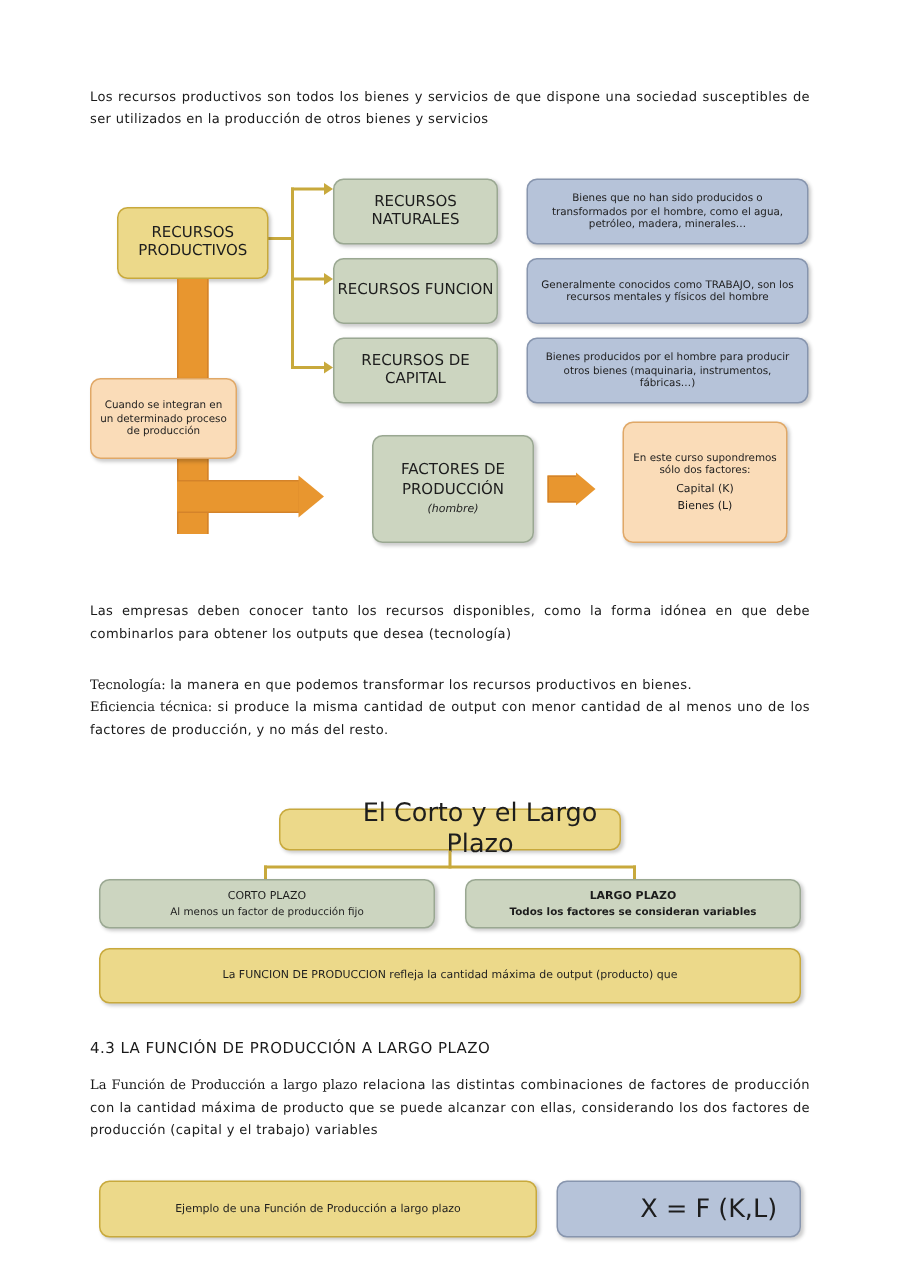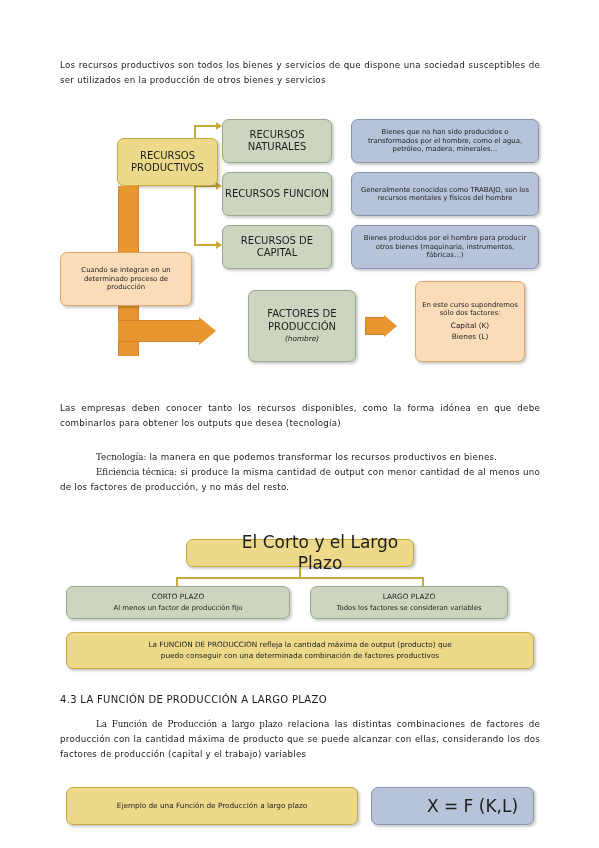--- a/index.html
+++ b/index.html
@@ -22,21 +22,20 @@
     font-family: "DejaVu Sans", sans-serif;
     font-size: 8.7px;
     line-height: 15px;
     color: #1a1a1a;
     letter-spacing: .25px;
     text-align: justify;
   }
   .serif-lead {
     font-family: "DejaVu Serif", serif;
     letter-spacing: 0;
-    margin-left: 36px;
   }
   .heading {
     position: absolute;
     font-family: "DejaVu Sans", sans-serif;
     font-size: 10px;
     letter-spacing: .3px;
     color: #1a1a1a;
   }
 
   
@@ -128,21 +127,21 @@
 
 <div class="line" style="left:178px; top:158px; width:18px; height:2px;"></div>
 <div class="line" style="left:194px; top:125px; width:2px; height:121px;"></div>
 <div class="line" style="left:194px; top:125px; width:24px; height:2px;"></div>
 <div class="arrowhead-r" style="left:216px; top:122px;"></div>
 <div class="line" style="left:194px; top:185px; width:24px; height:2px;"></div>
 <div class="arrowhead-r" style="left:216px; top:182px;"></div>
 <div class="line" style="left:194px; top:244px; width:24px; height:2px;"></div>
 <div class="arrowhead-r" style="left:216px; top:241px;"></div>
 
-<div class="box box-yellow t-mid" style="left:78px; top:138px; width:101px; height:48px;margin-left:39px;">
+<div class="box box-yellow t-mid" style="left:78px; top:138px; width:101px; height:48px;">
   <span>RECURSOS PRODUCTIVOS</span>
 </div>
 
 <div class="box box-green t-mid" style="left:222px; top:119px; width:110px; height:44px;">
   <span>RECURSOS NATURALES</span>
 </div>
 <div class="box box-blue t-xs" style="left:351px; top:119px; width:188px; height:44px; padding:0 6px;">
   <span>Bienes que no han sido producidos o transformados por el hombre, como el agua, petróleo, madera, minerales…</span>
 </div>
 
@@ -158,21 +157,21 @@
 </div>
 <div class="box box-blue t-xs" style="left:351px; top:225px; width:188px; height:44px; padding:0 6px;">
   <span>Bienes producidos por el hombre para producir otros bienes (maquinaria, instrumentos, fábricas…)</span>
 </div>
 
 <div class="elbow-v" style="left:118px; top:186px; width:21px; height:70px;"></div>
 <div class="elbow-v" style="left:118px; top:306px; width:21px; height:50px;"></div>
 <div class="blockarrow-tail" style="left:118px; top:320px; width:82px; height:22px; border-left:none;"></div>
 <div class="blockarrow-head" style="left:199px; top:317px;"></div>
 
-<div class="box box-peach t-xs" style="left:60px; top:252px; width:132px; height:54px; padding:0 5px;align-items:flex-end;">
+<div class="box box-peach t-xs" style="left:60px; top:252px; width:98px; height:54px; padding:0 5px;align-items:flex-end;">
   <span>Cuando se integran en un determinado proceso de producción</span>
 </div>
 
 <div class="box box-green" style="left:248px; top:290px; width:108px; height:72px;">
   <span class="t-mid">FACTORES DE PRODUCCIÓN</span>
   <span class="t-small ital" style="margin-top:2px;">(hombre)</span>
 </div>
 
 <div class="blockarrow-tail" style="left:365px; top:317px; width:20px; height:18px;"></div>
 <div class="blockarrow-head-sm" style="left:384px; top:315px;"></div>
@@ -200,28 +199,27 @@
 
 <div class="line" style="left:299px; top:567px; width:2px; height:12px;"></div>
 <div class="line" style="left:176px; top:577px; width:248px; height:2px;"></div>
 <div class="line" style="left:176px; top:577px; width:2px; height:11px;"></div>
 <div class="line" style="left:422px; top:577px; width:2px; height:11px;"></div>
 
 <div class="box box-green" style="left:66px; top:586px; width:224px; height:33px; padding:0 5px;">
   <span class="t-small">CORTO PLAZO</span>
   <span class="t-xs" style="margin-top:2px;">Al menos un factor de producción fijo</span>
 </div>
-<div class="box box-green" style="left:310px; top:586px; width:198px; height:33px; padding:0 5px;">
+<div class="box box-green" style="left:310px; top:586px; width:224px; height:33px; padding:0 5px;font-weight:bold;">
   <span class="t-small">LARGO PLAZO</span>
   <span class="t-xs" style="margin-top:2px;">Todos los factores se consideran variables</span>
 </div>
 
 <div class="box box-yellow" style="left:66px; top:632px; width:468px; height:37px; padding:0 8px;">
   <span class="t-small">La FUNCION DE PRODUCCION refleja la cantidad máxima de output (producto) que</span>
-  <span class="t-small" style="margin-top:2px;">puedo conseguir con una determinada combinación de factores productivos</span>
 </div>
 
 <div class="heading" style="left:60px; top:694px; width:480px;">
   <span>4.3 LA FUNCIÓN DE PRODUCCIÓN A LARGO PLAZO</span>
 </div>
 
 <div class="prose" style="left:60px; top:717px; width:480px;">
   <span class="serif-lead">La Función de Producción a largo plazo</span><span> relaciona las distintas combinaciones de factores de producción con la cantidad máxima de producto que se puede alcanzar con ellas, considerando los dos factores de producción (capital y el trabajo) variables</span>
 </div>
 

